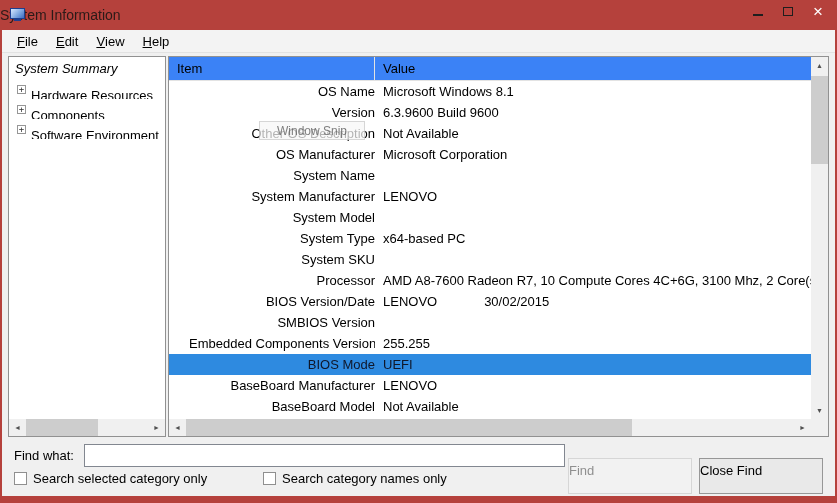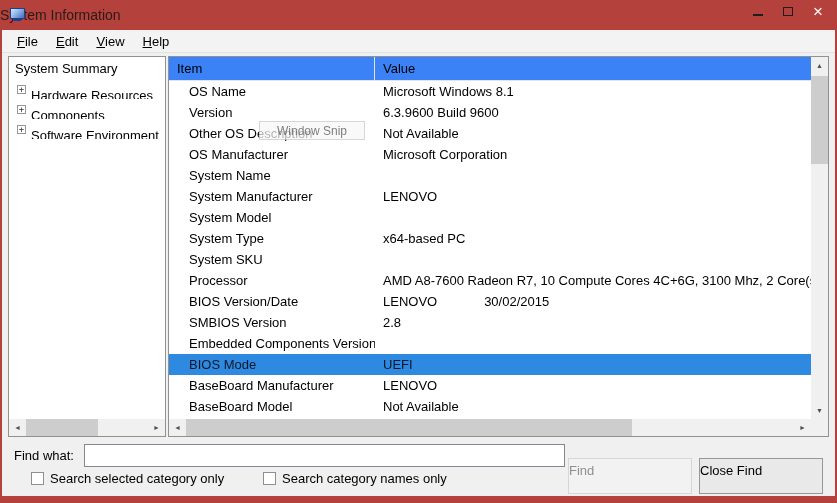--- a/index.html
+++ b/index.html
@@ -31,21 +31,21 @@
              border-bottom:1px solid #e2e2e2; display:flex; align-items:stretch; padding-left:6px; }
   .menu-item { padding:0 9px; display:flex; align-items:center; }
 
   .pane { position:absolute; background:#ffffff; border:1px solid #919191; }
   .tree-pane { left:6px; top:26px; width:158px; height:381px; }
   .splitter  { position:absolute; left:164px; top:26px; width:2px; height:381px; }
   .list-pane { left:166px; top:26px; width:661px; height:381px; }
 
   
   .tree-content { position:absolute; top:2px; left:2px; right:1px; bottom:18px; overflow:hidden; }
-  .tree-root { height:20px; padding:2px 2px 0 4px; white-space:nowrap; }
+  .tree-root { height:20px; padding:2px 2px 0 4px; white-space:nowrap;font-style:italic; }
   .tree-item { display:flex; align-items:center; height:20px; padding-left:6px; overflow:hidden; }
   .expander { flex:0 0 9px; width:9px; height:9px; border:1px solid #969696; background:#fff;
               color:#333; font-size:9px; line-height:7px; text-align:center; margin-right:5px;
               font-family:"DejaVu Sans Mono", monospace; }
   .tree-label { white-space:nowrap;margin-top:13px; }
 
   
   .h-scroll { position:absolute; left:0; right:0; bottom:0; height:17px; background:#f0f0f0; display:flex; }
   .scroll-btn { width:17px; height:17px; display:flex; align-items:center; justify-content:center;
                 font-size:7px; color:#505050; background:#f0f0f0; }
@@ -61,41 +61,41 @@
   .list-h { left:0; right:17px; bottom:0; }
 
   
   .list-header { position:absolute; top:0; left:0; right:17px; height:24px; background:#3b82f6;
                  border-bottom:1px solid #e3e3e3; display:flex; }
   .col-item  { width:206px; flex:0 0 206px; border-right:1px solid #e3e3e3; padding:4px 0 0 8px; }
   .col-value { flex:1; padding:4px 0 0 8px; }
   .rows { position:absolute; top:24px; left:0; right:17px; bottom:17px; overflow:hidden; }
   .row { display:flex; height:21px; align-items:center; }
   .cell { overflow:hidden; white-space:nowrap; }
-  .cell.item  { width:206px; flex:0 0 206px; padding-left:20px; }
+  .cell.item  { width:206px; flex:0 0 206px; padding-left:20px;text-align:right; }
   .cell.value { flex:1; padding-left:8px; white-space:pre; }
   .row.selected { background:var(--selection,#2e8ae0); color:#0f172a; }
 
   .snip-overlay { position:absolute; left:90px; top:64px; width:106px; height:19px; z-index:5;
                   background:rgba(246,246,246,0.72); border:1px solid rgba(150,150,150,0.35);
                   color:rgba(95,95,95,0.8); font-size:12px;
                   display:flex; align-items:center; justify-content:center; white-space:nowrap; }
 
   
   .find-row { position:absolute; left:0; right:0; top:410px; height:30px; }
   .find-label { position:absolute; left:12px; top:8px;text-align:center; }
   .find-input { position:absolute; left:82px; top:4px; width:481px; height:23px;
                 border:1px solid #828790; background:#fff; font:inherit; padding:0 5px; }
   .btn { position:absolute; top:18px; height:36px; line-height:23px; text-align:left; }
   .find-btn  { left:566px; width:124px; background:#f2f2f2; border:1px solid #d6d6d6; color:#8f8f8f; }
   .close-btn { left:697px; width:124px; background:#e9e9e9; border:1px solid #979797; color:#000; }
 
   .check-row { position:absolute; left:0; right:0; top:441px; height:20px; }
   .check { position:absolute; top:0; display:flex; align-items:center; }
-  .check1 { left:12px;margin-left:17px; } .check2 { left:261px; }
+  .check1 { left:12px; } .check2 { left:261px; }
   .checkbox { display:inline-block; width:13px; height:13px; border:1px solid #8f8f8f;
               background:#fff; margin-right:6px; flex:0 0 13px; }
 </style>
 </head>
 <body>
 
 <div class="window">
 
   <div class="titlebar">
     <div class="app-icon">
@@ -206,24 +206,24 @@
           <div class="row">
             <div class="cell item">Processor</div>
             <div class="cell value">AMD A8-7600 Radeon R7, 10 Compute Cores 4C+6G, 3100 Mhz, 2 Core(s)</div>
           </div>
           <div class="row">
             <div class="cell item">BIOS Version/Date</div>
             <div class="cell value">LENOVO             30/02/2015</div>
           </div>
           <div class="row">
             <div class="cell item">SMBIOS Version</div>
-            <div class="cell value">2.8</div>
           </div>
           <div class="row">
             <div class="cell item">Embedded Components Version</div>
+            <div class="cell value">255.255</div>
           </div>
           <div class="row selected">
             <div class="cell item">BIOS Mode</div>
             <div class="cell value">UEFI</div>
           </div>
           <div class="row">
             <div class="cell item">BaseBoard Manufacturer</div>
             <div class="cell value">LENOVO</div>
           </div>
           <div class="row">

